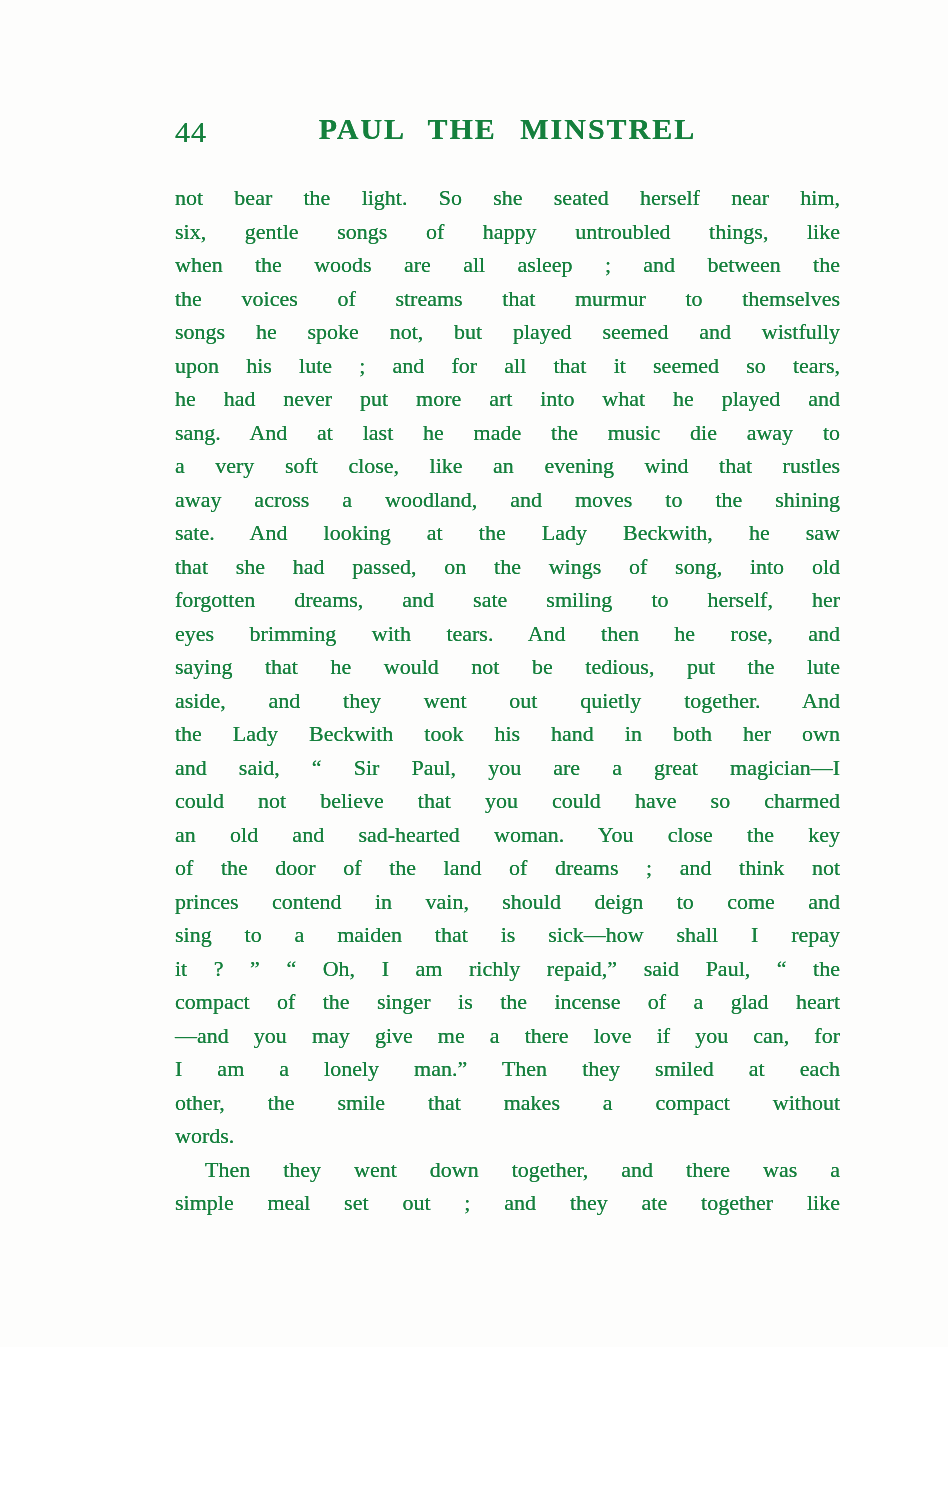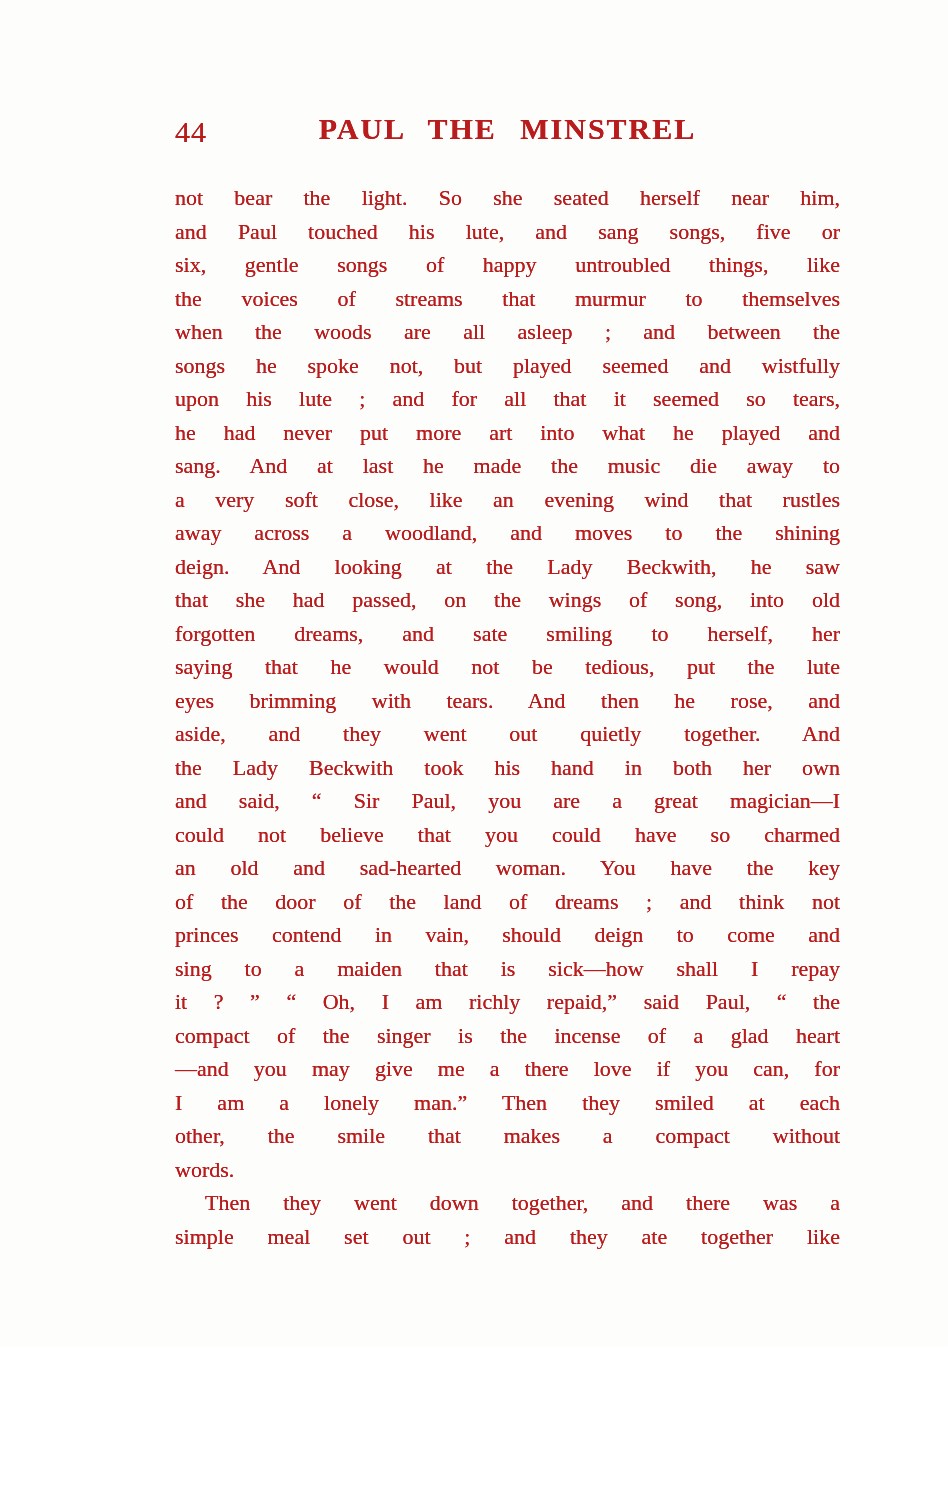--- a/index.html
+++ b/index.html
@@ -5,21 +5,21 @@
   html, body {
     margin: 0;
     padding: 0;
     background: #ffffff;
   }
   .page {
     position: relative;
     width: 948px;
     height: 1347px;
     background: #fdfdfc;
-    color: #b91c1c;
+    color: #15803d;
     font-family: "Liberation Serif", "DejaVu Serif", serif;
     overflow: hidden;
   }
   .page-header {
     position: absolute;
     left: 175px;
     top: 112px;
     width: 665px;
     height: 36px;
   }
@@ -63,40 +63,39 @@
 </head>
 <body>
 
 <div class="page">
   <header class="page-header">
     <span class="page-number">44</span>
     <span class="running-title">PAUL THE MINSTREL</span>
   </header>
   <main class="text-block" id="text-block">
       <div class="line">not bear the light.  So she seated herself near him,</div>
-      <div class="line">and Paul touched his lute, and sang songs, five or</div>
       <div class="line">six, gentle songs of happy untroubled things, like</div>
+      <div class="line">when the woods are all asleep ; and between the</div>
       <div class="line">the voices of streams that murmur to themselves</div>
-      <div class="line">when the woods are all asleep ; and between the</div>
       <div class="line">songs he spoke not, but played seemed and wistfully</div>
       <div class="line">upon his lute ; and for all that it seemed so tears,</div>
       <div class="line">he had never put more art into what he played and</div>
       <div class="line">sang.  And at last he made the music die away to</div>
       <div class="line">a very soft close, like an evening wind that rustles</div>
       <div class="line">away across a woodland, and moves to the shining</div>
-      <div class="line">deign.  And looking at the Lady Beckwith, he saw</div>
+      <div class="line">sate.  And looking at the Lady Beckwith, he saw</div>
       <div class="line">that she had passed, on the wings of song, into old</div>
       <div class="line">forgotten dreams, and sate smiling to herself, her</div>
+      <div class="line">eyes brimming with tears.  And then he rose, and</div>
       <div class="line">saying that he would not be tedious, put the lute</div>
-      <div class="line">eyes brimming with tears.  And then he rose, and</div>
       <div class="line">aside, and they went out quietly together.  And</div>
       <div class="line">the Lady Beckwith took his hand in both her own</div>
       <div class="line">and said, “ Sir Paul, you are a great magician—I</div>
       <div class="line">could not believe that you could have so charmed</div>
-      <div class="line">an old and sad-hearted woman.  You have the key</div>
+      <div class="line">an old and sad-hearted woman.  You close the key</div>
       <div class="line">of the door of the land of dreams ; and think not</div>
       <div class="line">princes contend in vain, should deign to come and</div>
       <div class="line">sing to a maiden that is sick—how shall I repay</div>
       <div class="line">it ? ”  “ Oh, I am richly repaid,” said Paul, “ the</div>
       <div class="line">compact of the singer is the incense of a glad heart</div>
       <div class="line">—and you may give me a there love if you can, for</div>
       <div class="line">I am a lonely man.”  Then they smiled at each</div>
       <div class="line">other, the smile that makes a compact without</div>
       <div class="line short">words.</div>
       <div class="line indent">Then they went down together, and there was a</div>

